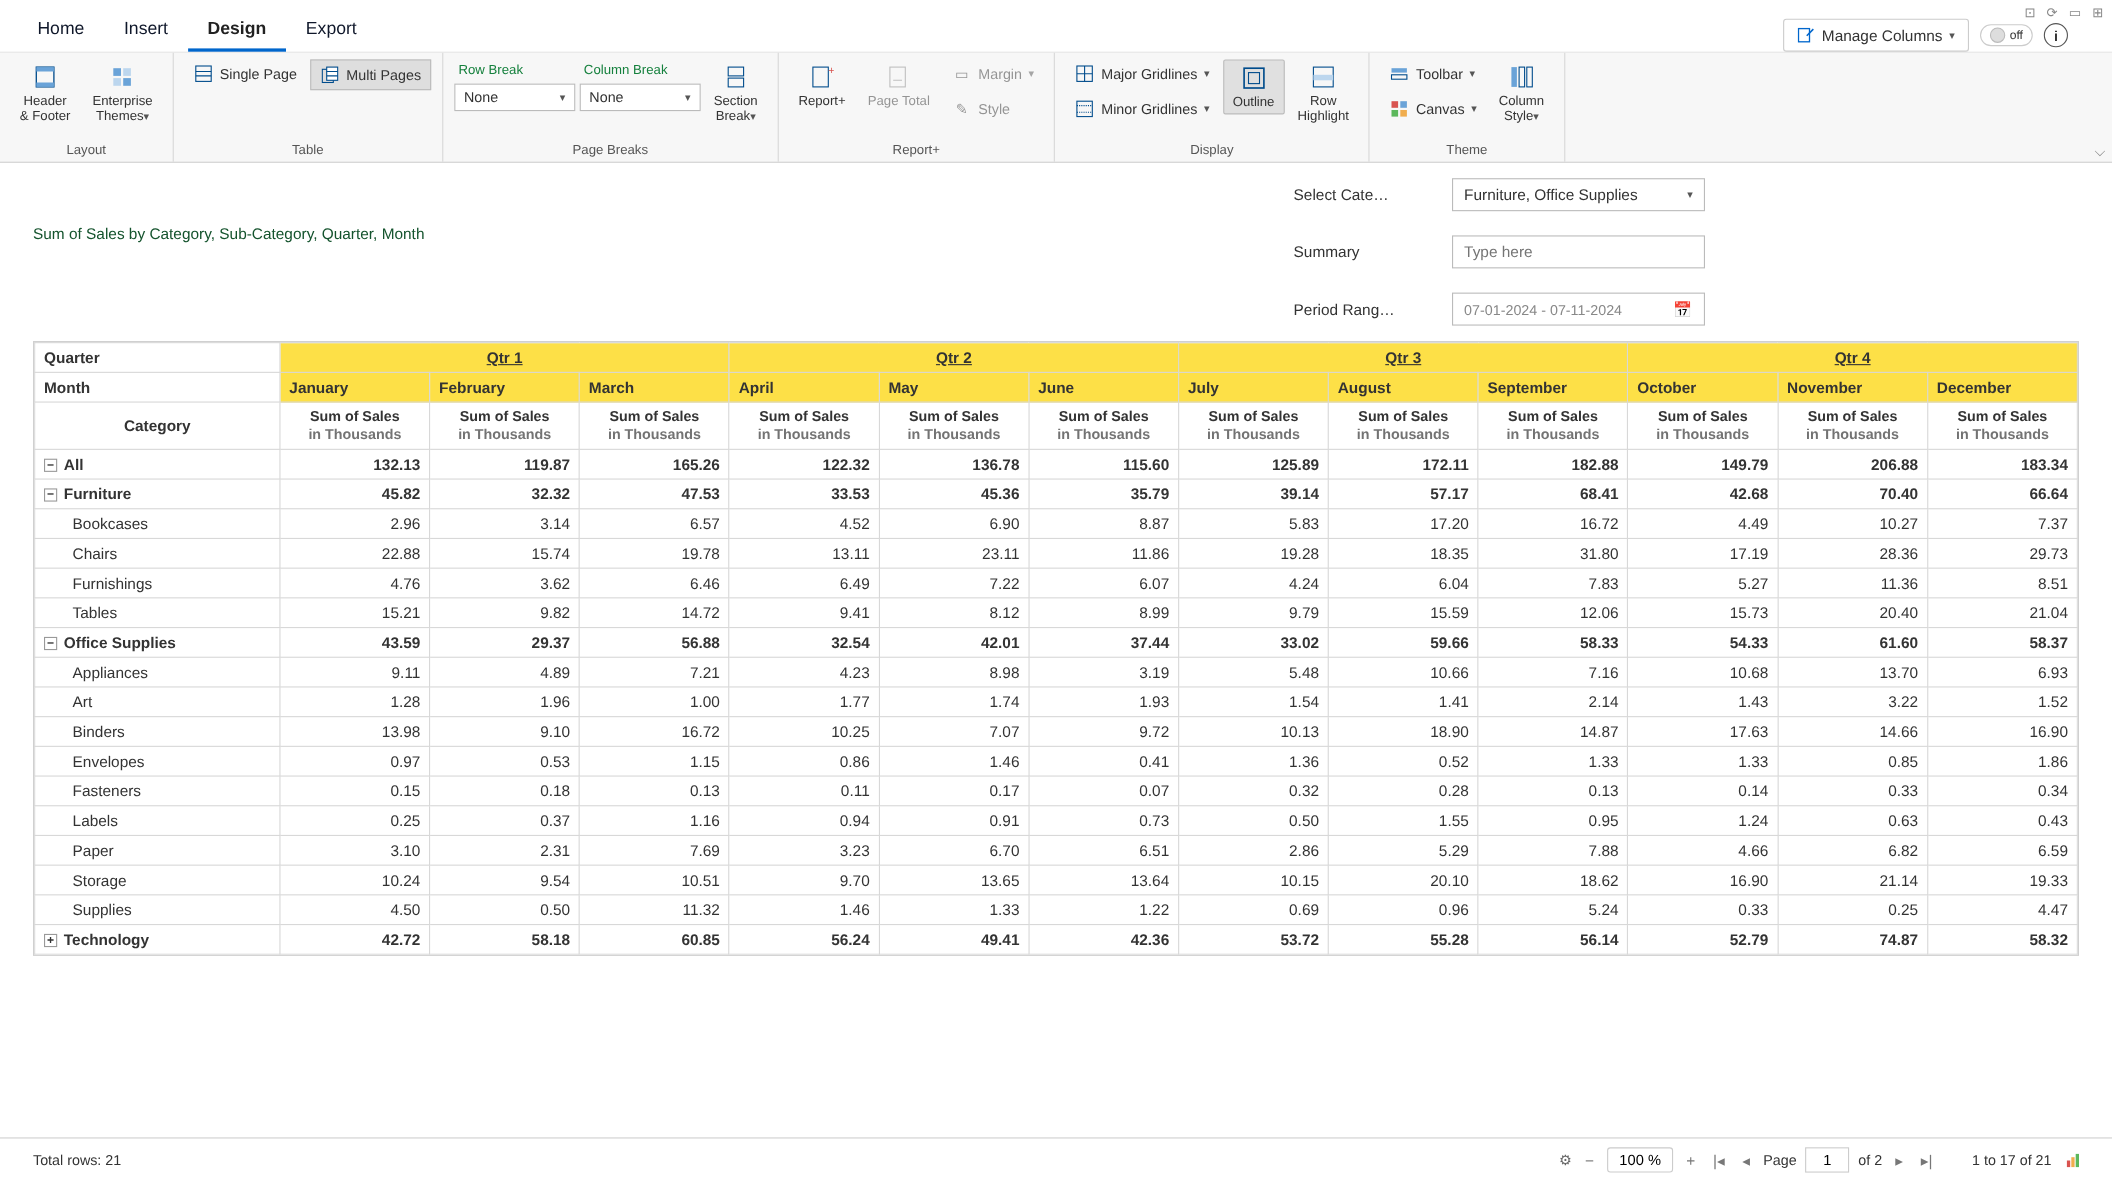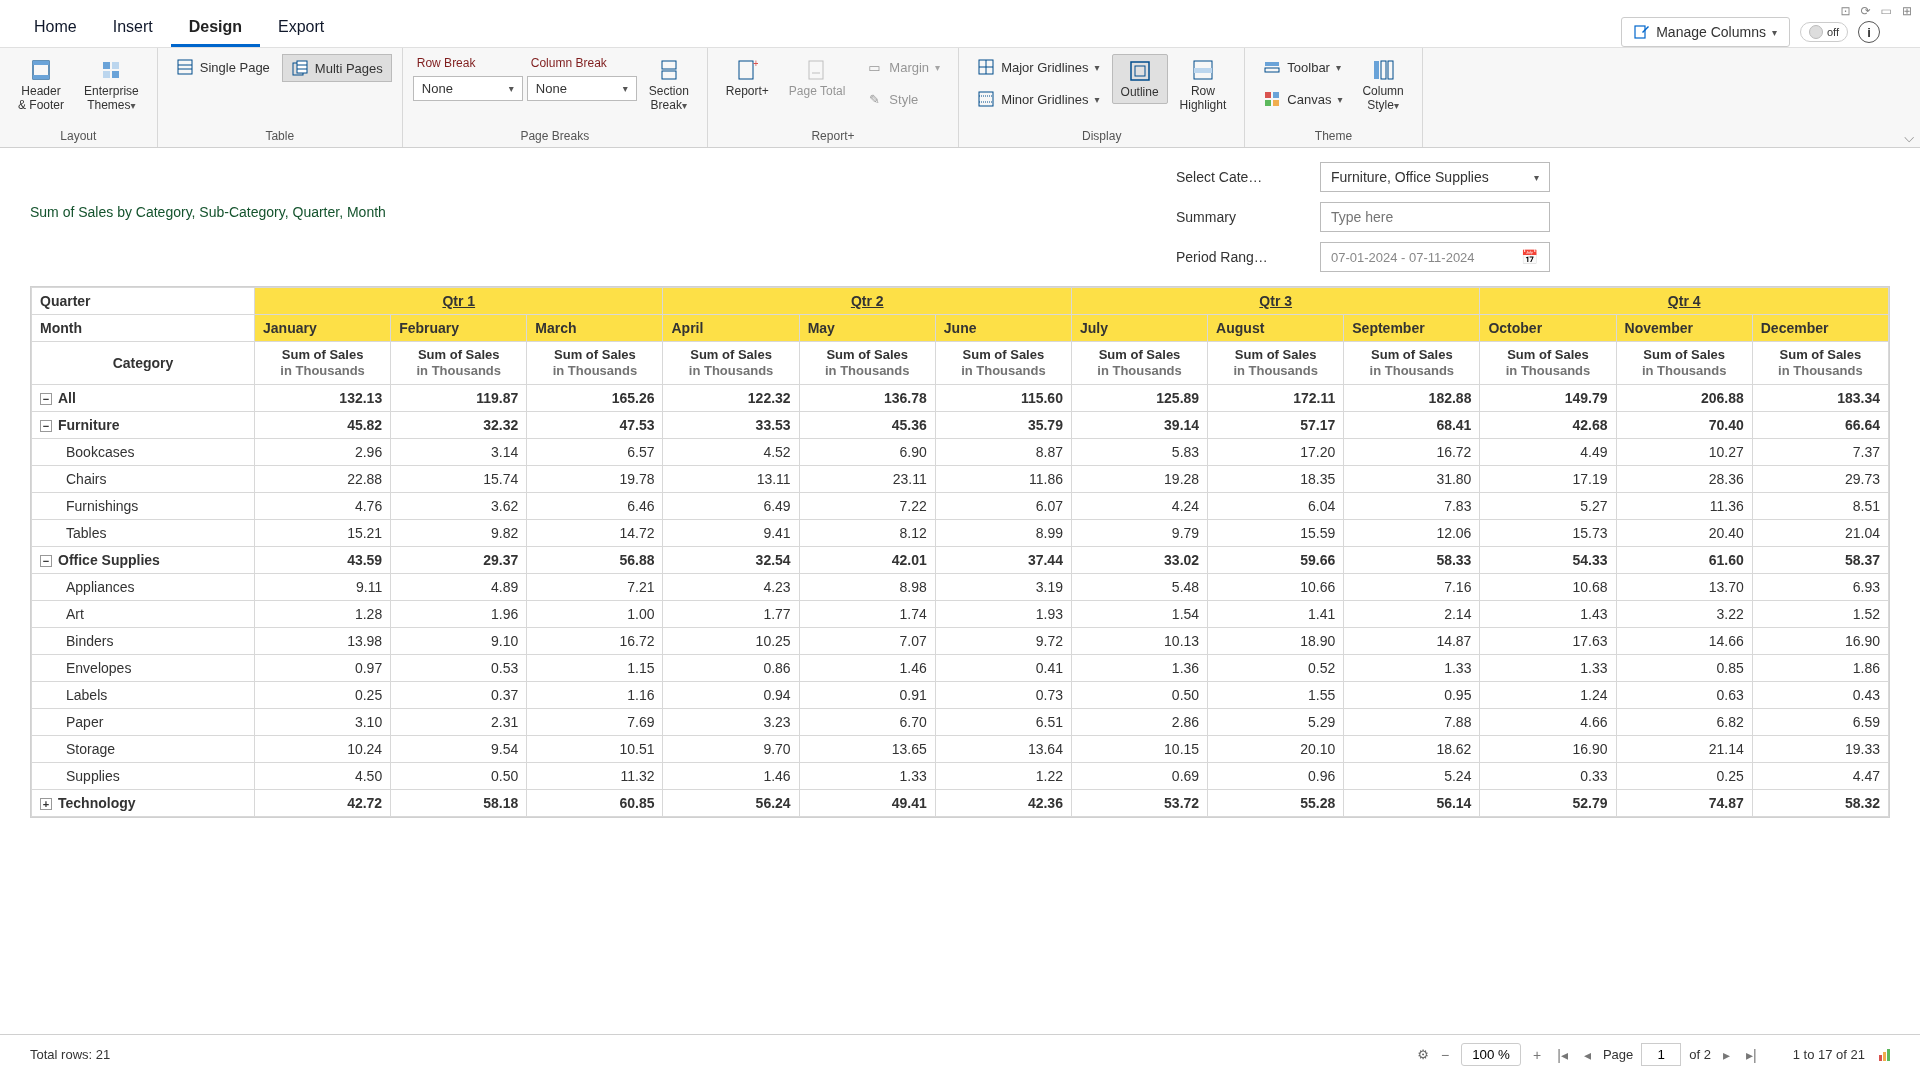--- a/index.html
+++ b/index.html
@@ -22,29 +22,29 @@
 .rgroup-body { display: flex; gap: 4px; flex: 1; align-items: flex-start; }
 .rgroup-label { text-align: center; font-size: 12px; color: #555; padding: 2px 0; }
 .rbtn { display: flex; flex-direction: column; align-items: center; padding: 4px 8px; cursor: pointer; text-align: center; gap: 2px; border-radius: 2px; min-width: 56px; }
 .rbtn.sel { background: #e0e0e0; border: 1px solid #bbb; }
 .rbtn-ic { width: 24px; height: 24px; display: flex; align-items: center; justify-content: center; font-size: 18px; color: #004c8c; }
 .rbtn-txt { font-size: 12px; color: #333; line-height: 14px; }
 .rbtn-sm { display: flex; align-items: center; gap: 6px; padding: 4px 8px; cursor: pointer; font-size: 13px; }
 .rbtn-sm.sel { background: #dedede; border: 1px solid #bbb; }
 .rbtn-sm .ic { width: 18px; height: 18px; display: flex; align-items: center; justify-content: center; }
 .pb-col { display: flex; flex-direction: column; gap: 4px; }
-.pb-lbl { font-size: 12px; color: #7f1d1d; padding: 2px 4px; }
+.pb-lbl { font-size: 12px; color: #15803d; padding: 2px 4px; }
 .pb-sel { border: 1px solid #bbb; background: #fff; padding: 4px 8px; width: 110px; font-size: 13px; display: flex; justify-content: space-between; align-items: center; cursor: pointer; }
 .chev { font-size: 10px; color: #555; }
 .collapse-rib { position: absolute; right: 6px; top: 130px; color: #888; cursor: pointer; }
 
 
 .filter-area { padding: 14px 30px; display: flex; align-items: flex-start; }
 .report-title { flex: 0 1 auto; padding-top: 42px; font-size: 14px; color: #14532d; }
-.filters { margin-left: auto; margin-right: 340px; display: flex; flex-direction: column; gap: 10px; }
+.filters { margin-left: auto; margin-right: 340px; display: flex; flex-direction: column; gap: 22px; }
 .frow { display: flex; align-items: center; gap: 14px; }
 .flabel { width: 130px; font-size: 14px; color: #333; font-weight: 500; }
 .fctrl { border: 1px solid #bbb; background: #fff; padding: 6px 10px; width: 230px; display: flex; align-items: center; justify-content: space-between; font-size: 14px; }
 .fctrl input { border: none; outline: none; width: 100%; font-size: 14px; }
 .fctrl.sel { cursor: pointer; }
 
 
 .table-wrap { margin: 0 30px; overflow: auto; border: 1px solid #d0d0d0; }
 table { border-collapse: collapse; width: 100%; table-layout: fixed; }
 th, td { border: 1px solid #d8d8d8; padding: 5px 8px; font-size: 14px; }
@@ -558,20 +558,35 @@
           <td class="num">1.46</td>
           <td class="num">0.41</td>
           <td class="num">1.36</td>
           <td class="num">0.52</td>
           <td class="num">1.33</td>
           <td class="num">1.33</td>
           <td class="num">0.85</td>
           <td class="num">1.86</td>
         </tr>
         <tr>
+          <td class="cat-cell sub">Fasteners</td>
+          <td class="num">0.15</td>
+          <td class="num">0.18</td>
+          <td class="num">0.13</td>
+          <td class="num">0.11</td>
+          <td class="num">0.17</td>
+          <td class="num">0.07</td>
+          <td class="num">0.32</td>
+          <td class="num">0.28</td>
+          <td class="num">0.13</td>
+          <td class="num">0.14</td>
+          <td class="num">0.33</td>
+          <td class="num">0.34</td>
+        </tr>
+        <tr>
           <td class="cat-cell sub">Labels</td>
           <td class="num">0.25</td>
           <td class="num">0.37</td>
           <td class="num">1.16</td>
           <td class="num">0.94</td>
           <td class="num">0.91</td>
           <td class="num">0.73</td>
           <td class="num">0.50</td>
           <td class="num">1.55</td>
           <td class="num">0.95</td>

